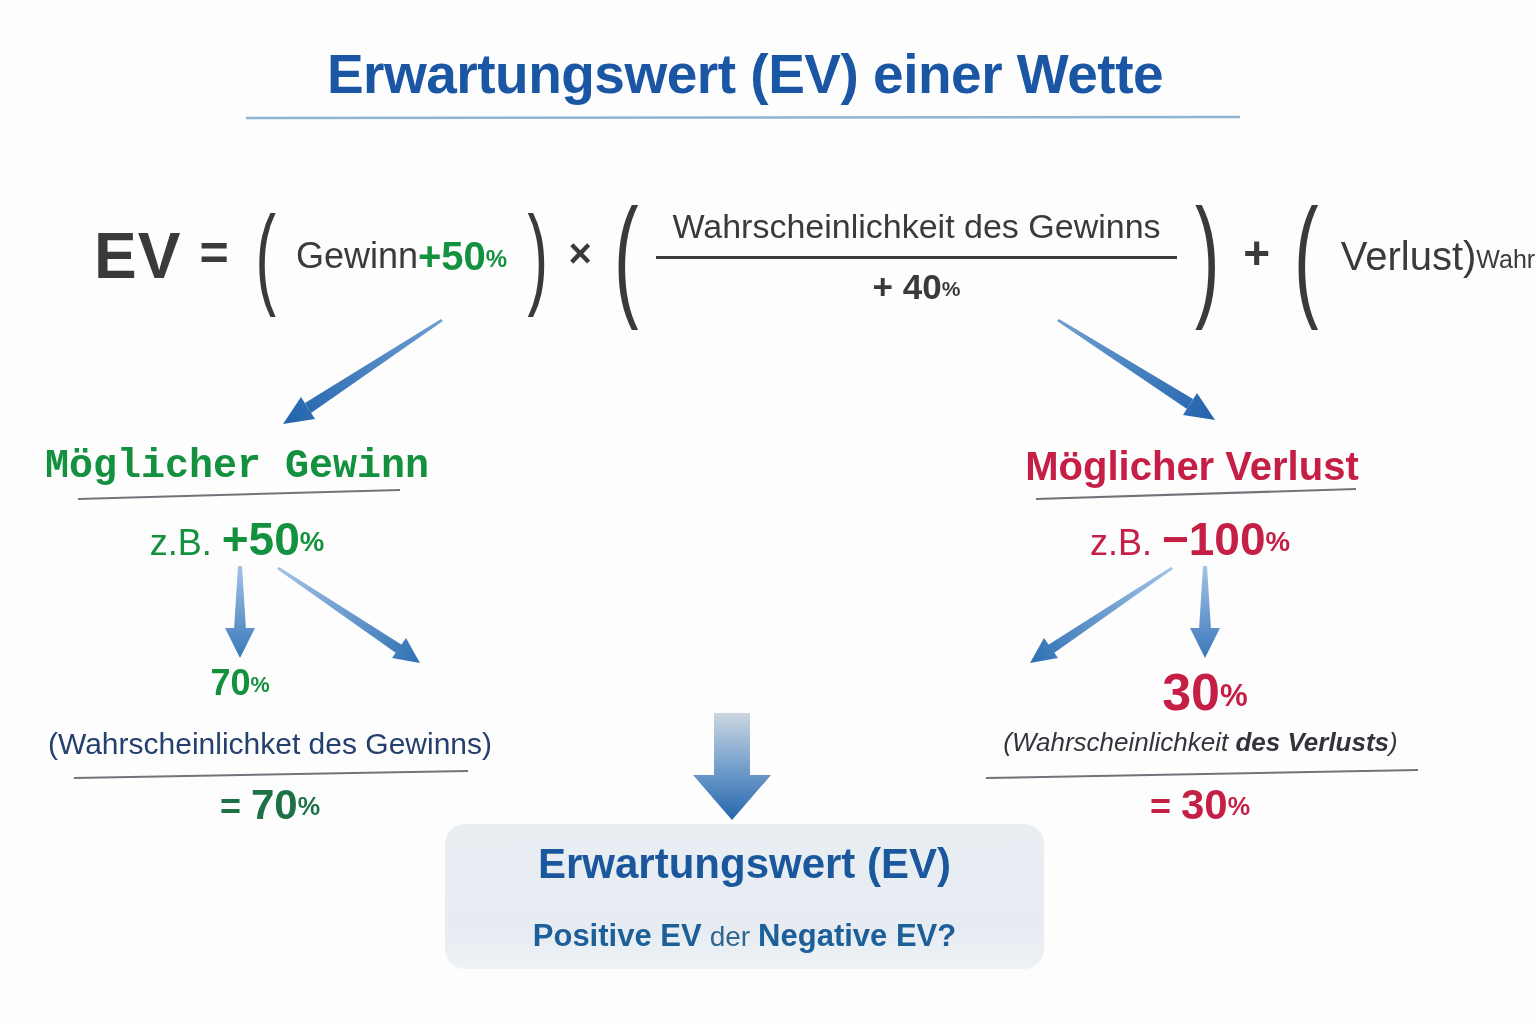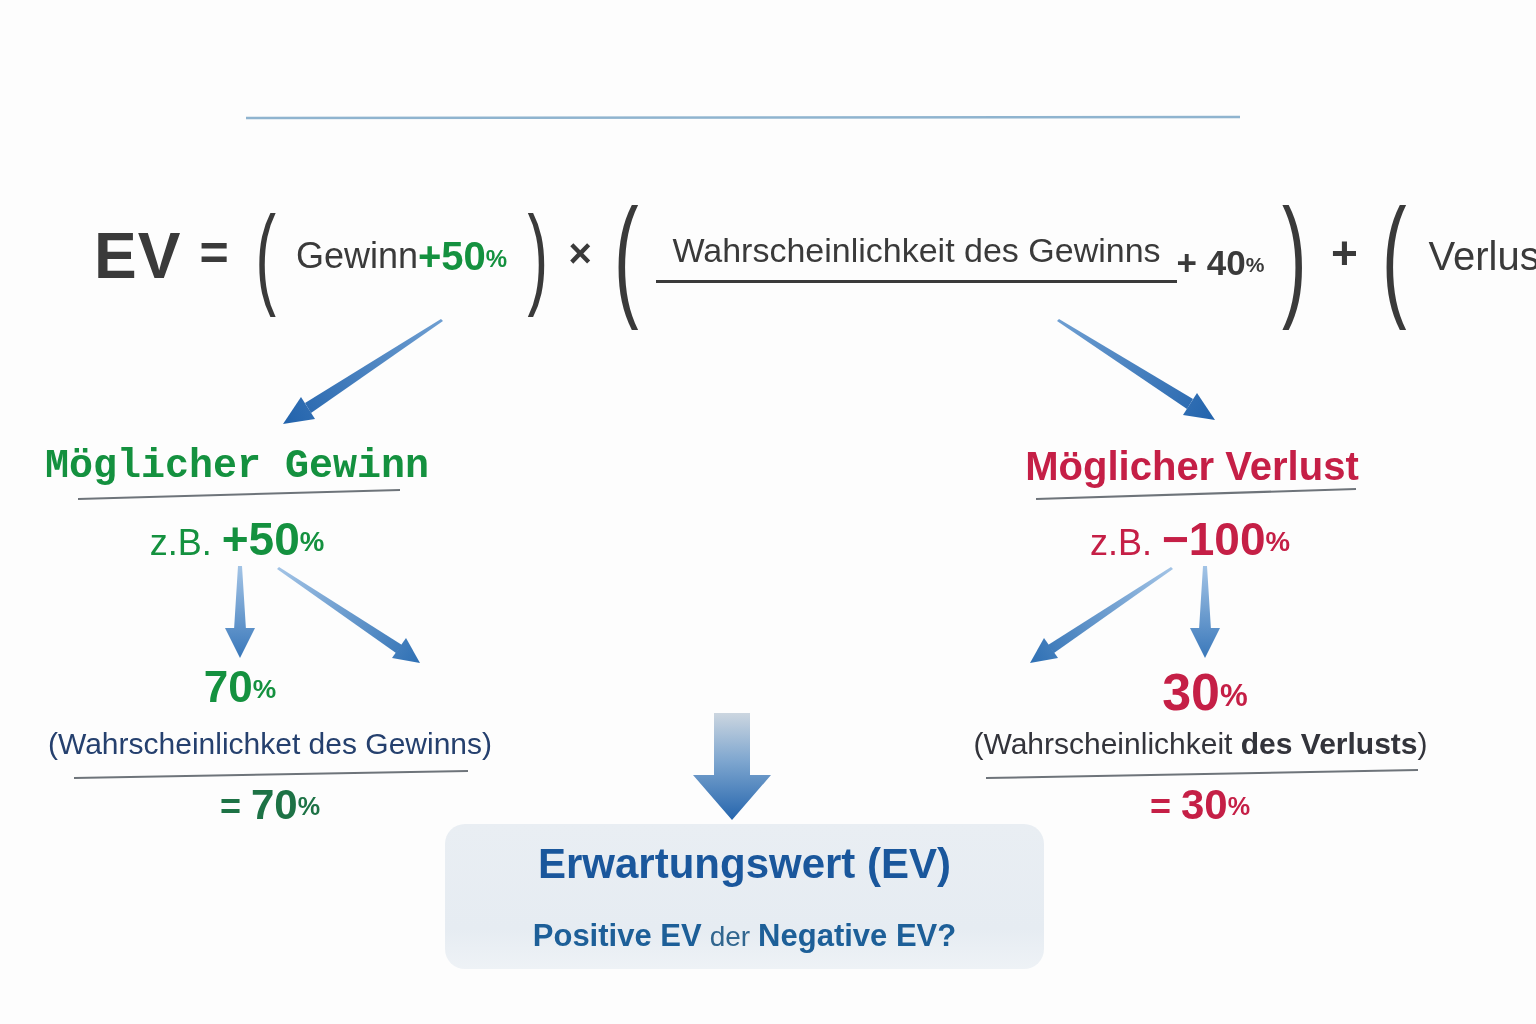--- a/index.html
+++ b/index.html
@@ -21,43 +21,43 @@
            gap:8px;color:var(--formula-gray);white-space:nowrap;}
   .f-ev{font-size:64px;font-weight:800;letter-spacing:1px;}
   .f-eq{font-size:50px;font-weight:700;margin:0 10px 6px 10px;}
   .paren{display:inline-block;font-weight:400;line-height:.95;transform:scaleX(.55);color:var(--formula-gray);}
   .paren-m{font-size:112px;}
   .paren-l{font-size:134px;}
   .stack{display:inline-flex;flex-direction:row;align-items:center;line-height:1.15;padding:0 4px;}
   .g-label{font-size:36px;font-weight:500;}
   .g-value{font-size:40px;font-weight:700;color:var(--green);}
   .f-times{font-size:40px;font-weight:700;margin:0 4px 6px 4px;}
-  .fraction{display:inline-flex;flex-direction:row;align-items:flex-end;}
+  .fraction{display:inline-flex;flex-direction:column;align-items:center;}
   .frac-num{font-size:34px;font-weight:500;padding:2px 16px 10px 16px;border-bottom:3px solid #3b3b3b;}
   .frac-den{font-size:35px;font-weight:700;padding-top:8px;}
   .f-plus{font-size:46px;font-weight:700;margin:0 6px 6px 6px;}
   .v-top{font-size:40px;font-weight:500;}
   .v-sub{font-size:25px;font-weight:500;margin-top:6px;}
 
   .pct{font-size:.6em;vertical-align:.14em;}
   .zb{font-size:36px;font-weight:500;margin-right:10px;}
   .ex-val{font-size:46px;font-weight:800;}
 
   
   .abs{position:absolute;text-align:center;}
   .gain-heading{left:37px;top:444px;width:400px;font-size:40px;font-weight:800;color:var(--green);font-family:Liberation Mono, monospace;}
   .gain-example{left:37px;top:512px;width:400px;color:var(--green);}
-  .gain-prob{left:70px;top:662px;width:340px;font-size:44px;font-weight:800;color:var(--green);}
+  .gain-prob{left:70px;top:662px;width:340px;font-size:36px;font-weight:800;color:var(--green);}
   .gain-prob-label{left:30px;top:727px;width:480px;font-size:30px;font-weight:500;color:var(--navy);}
   .gain-result{left:70px;top:781px;width:400px;color:var(--dark-green);}
 
   .loss-heading{left:992px;top:444px;width:400px;font-size:40px;font-weight:800;color:var(--red);}
   .loss-example{left:990px;top:512px;width:400px;color:var(--red);}
   .loss-prob{left:1035px;top:662px;width:340px;font-size:52px;font-weight:800;color:var(--red);text-align:center;}
-  .loss-prob-label{left:958px;top:727px;width:485px;font-size:30px;font-weight:500;color:var(--charcoal);}
+  .loss-prob-label{left:958px;top:727px;width:485px;font-size:26px;font-weight:500;color:var(--charcoal);font-style:italic;}
   .loss-prob-label b{font-weight:800;}
   .loss-result{left:1000px;top:781px;width:400px;color:var(--red);}
 
   .res-eq{font-size:36px;font-weight:700;margin-right:10px;}
   .res-val{font-size:42px;font-weight:800;}
 
   
   .result-box{position:absolute;left:445px;top:824px;width:563px;height:145px;border-radius:20px;
               background:linear-gradient(180deg,#e9eef3 0%,#e6ecf2 72%,#eef2f6 100%);padding-left:36px;}
   .box-title{position:absolute;left:0;top:16px;width:100%;text-align:center;
@@ -131,20 +131,21 @@
       <polygon points="1171,567 1048,645 1054,653 1173,569"></polygon>
       <polygon points="1030,663 1044,638 1058,658"></polygon>
     </g>
     <g fill="url(#gF)">
       <polygon points="1203,566 1199,630 1211,630 1207,566"></polygon>
       <polygon points="1205,658 1190,628 1220,628"></polygon>
     </g>
     <polygon fill="url(#gBig)" points="714,713 750,713 750,775 771,775 732,820 693,775 714,775"></polygon>
   </svg>
 
+  <h1 class="title">Erwartungswert (EV) einer Wette</h1>
 
   <div class="formula">
     <span class="f-ev">EV</span>
     <span class="f-eq">=</span>
 
     <span class="paren paren-m">(</span>
     <span class="stack">
       <span class="g-label">Gewinn</span>
       <span class="g-value"><span>+50</span><span class="pct">%</span></span>
     </span>

